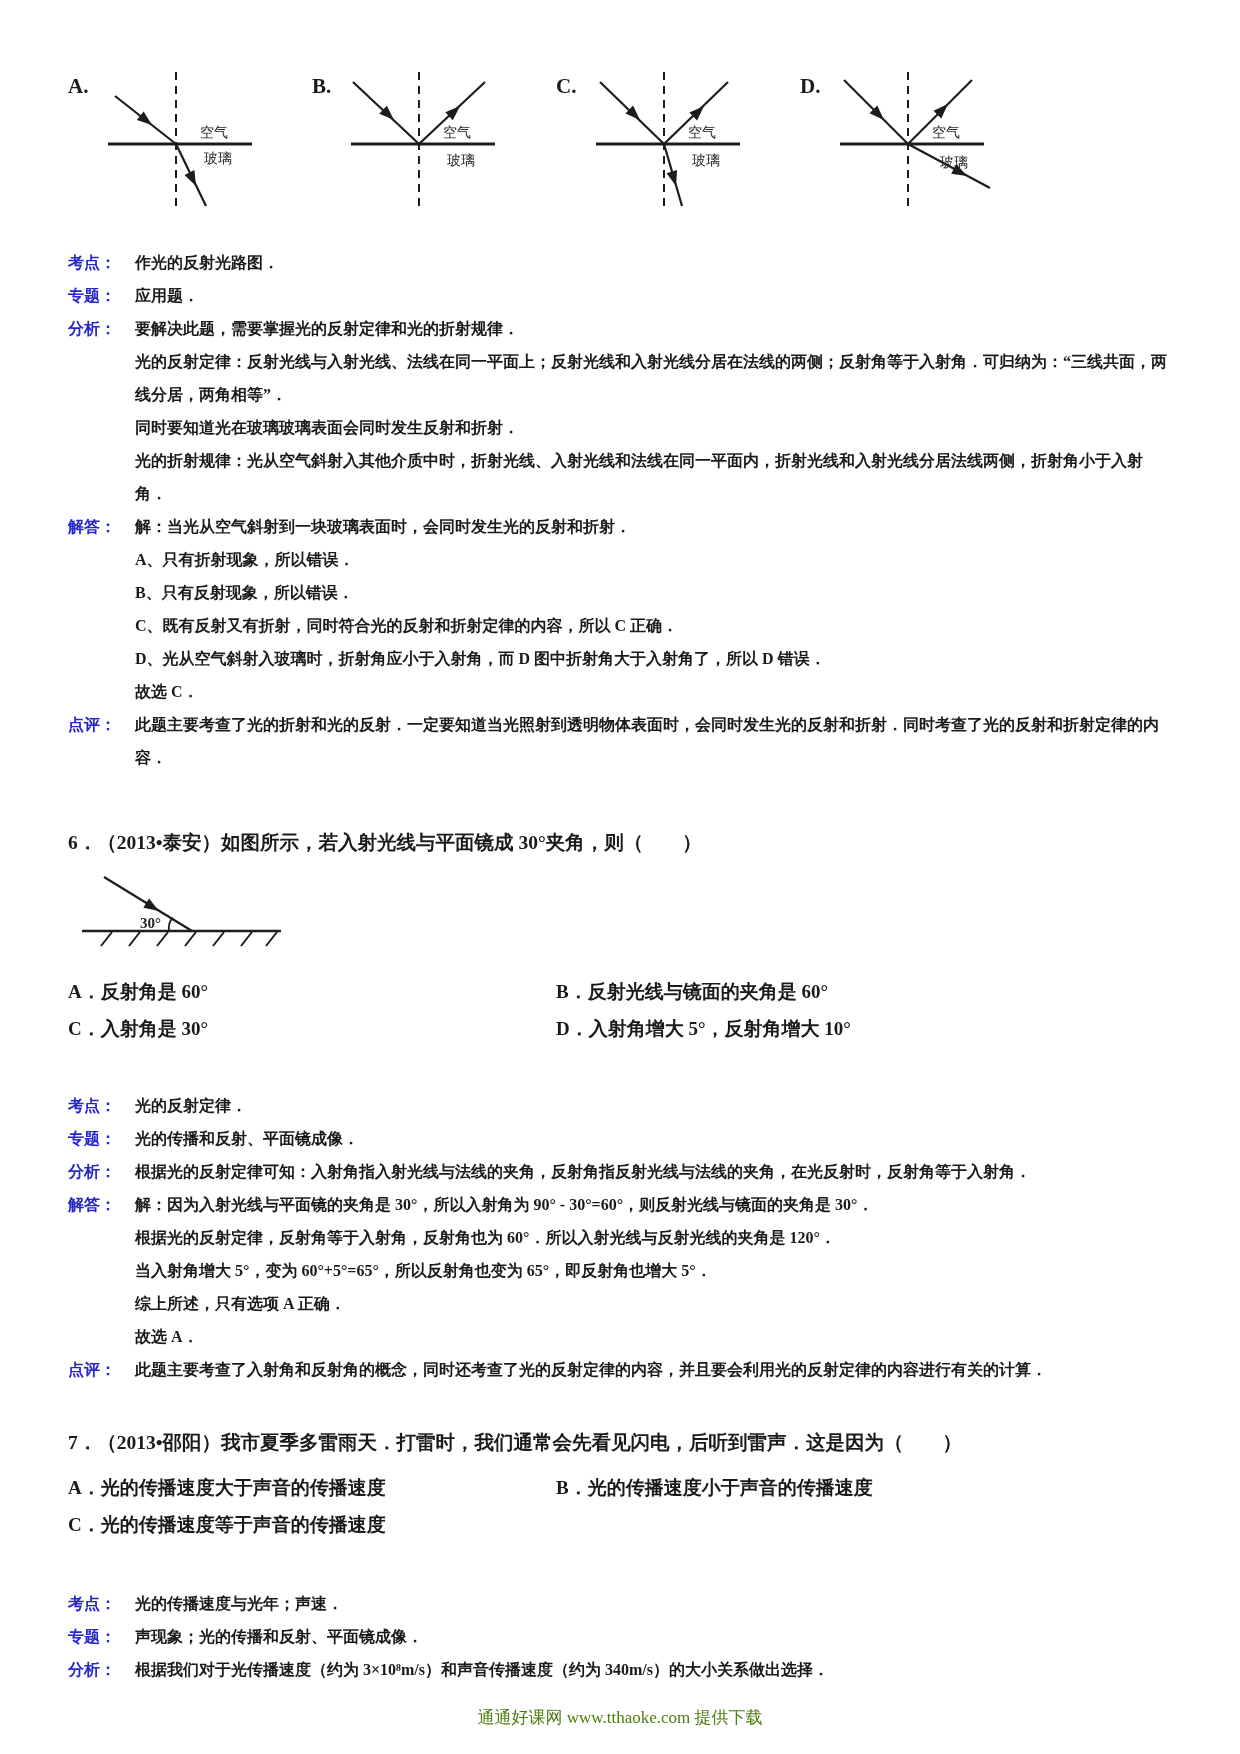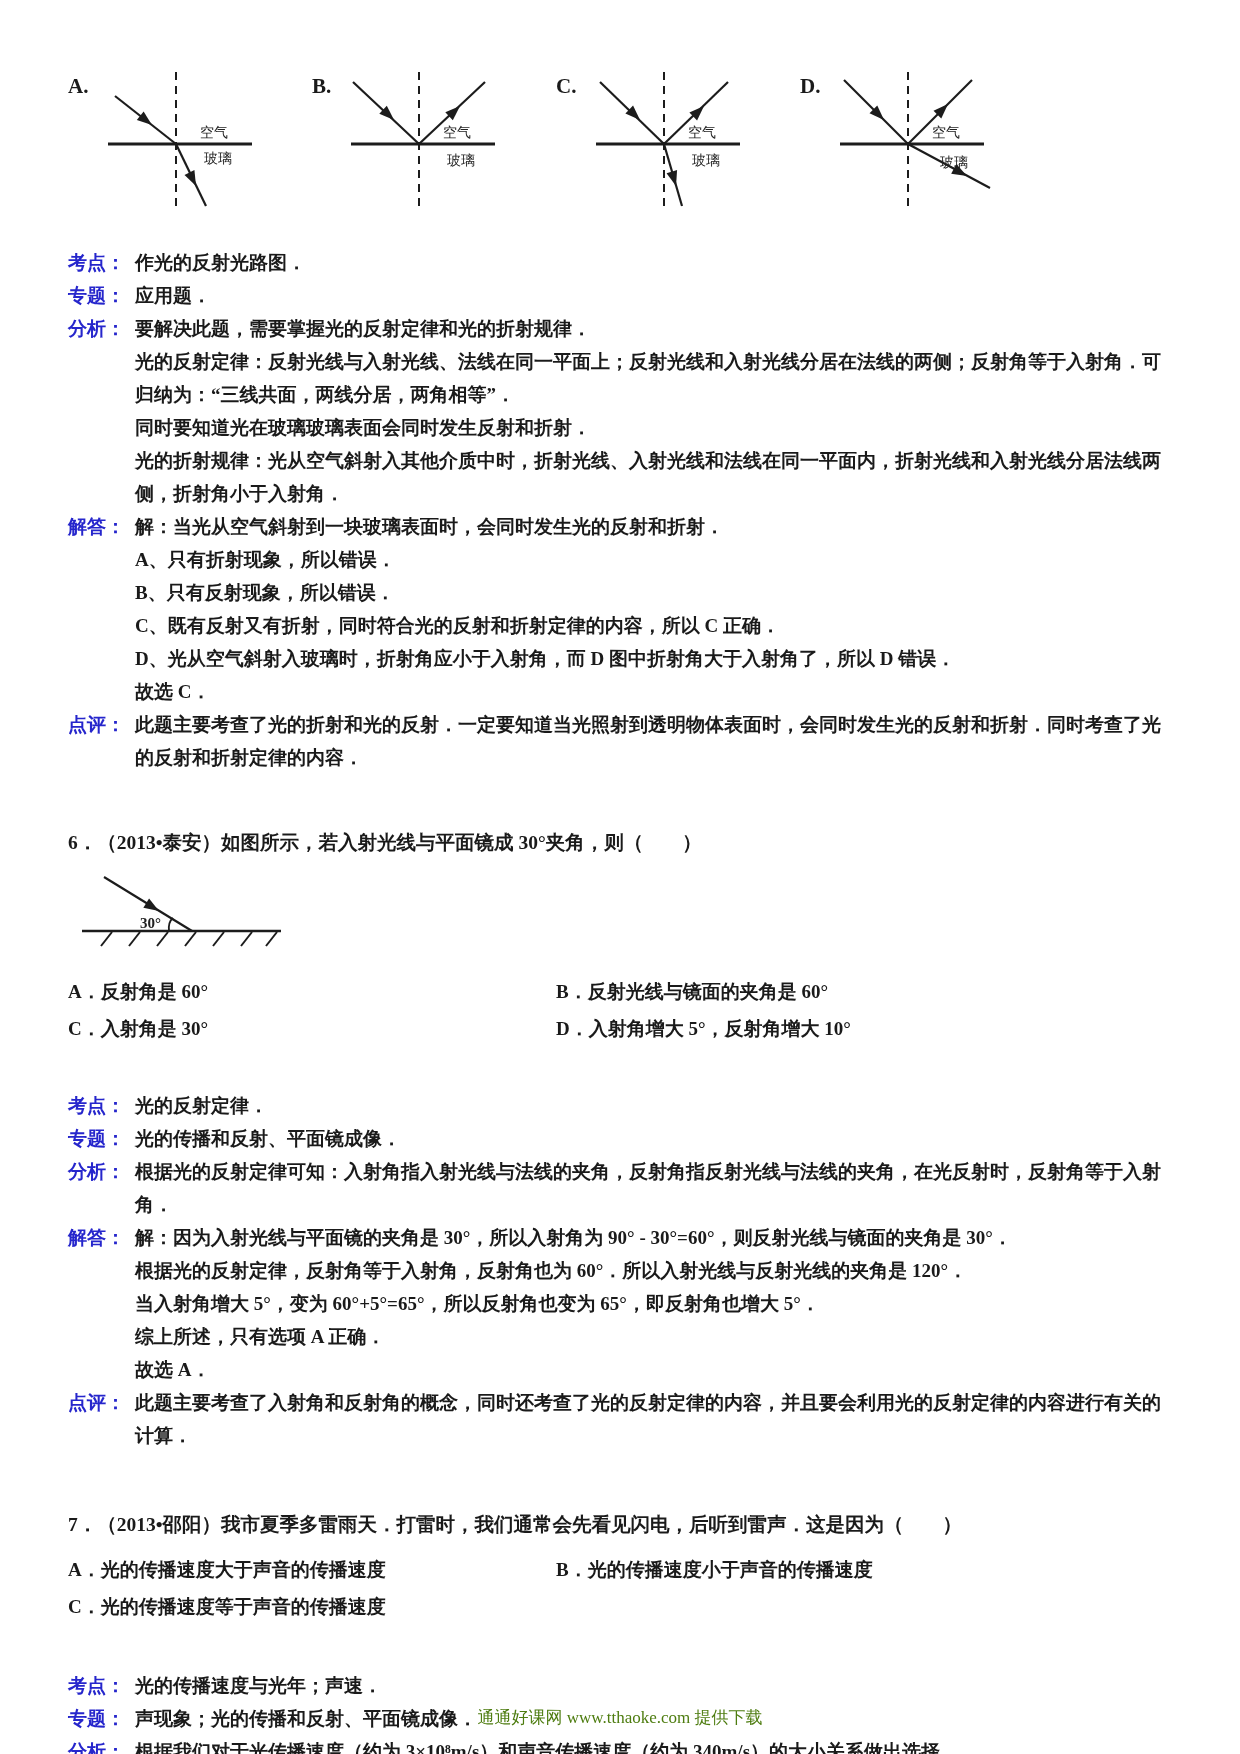--- a/index.html
+++ b/index.html
@@ -16,37 +16,37 @@
   .dcell:last-child{flex:0 0 auto;}
   .dletter{font-weight:bold;font-size:21px;line-height:1;padding-top:10px;margin-right:2px;}
   svg.ray-diagram{display:block;}
   svg .ray{stroke:#1c1c1c;stroke-width:2.2;}
   svg .ahead{fill:#1c1c1c;stroke:none;}
   svg .iface{stroke:#1c1c1c;stroke-width:2.8;}
   svg .normal{stroke:#1c1c1c;stroke-width:2;stroke-dasharray:8 6;}
   svg text{font-family:"Liberation Serif","DejaVu Serif",serif;font-size:14px;fill:#222;}
 
   
-  .explain{font-size:19px;line-height:33px;font-weight:600;}
+  .explain{font-size:16px;line-height:33px;font-weight:600;}
   .explain-row{display:flex;}
   .lbl{flex:0 0 67px;color:#2626cc;font-weight:bold;}
   .content{flex:1;min-width:0;}
   .sec1{margin-top:30px;}
 
   
   .q-stem{font-size:19.5px;line-height:33px;font-weight:bold;}
   .q6{margin-top:52px;}
   .q6-fig{margin:10px 0 2px 6px;}
   svg .mirror{stroke:#1c1c1c;stroke-width:2.6;}
   svg .hatch{stroke:#1c1c1c;stroke-width:2;}
   svg .arc{stroke:#1c1c1c;stroke-width:1.8;fill:none;}
   svg .angle-txt{font-size:15px;font-weight:bold;}
   .opts{display:grid;grid-template-columns:488px 1fr;font-size:19px;line-height:37px;font-weight:600;margin-top:10px;}
   .q6 .explain{margin-top:42px;}
-  .q7{margin-top:56px;}
+  .q7{margin-top:40px;}
   .q7 .explain{margin-top:44px;}
 
   .footer{
     position:absolute;left:0;right:0;top:1706px;text-align:center;
     font-size:17px;color:#4d7c0f;font-weight:normal;
   }
 </style>
 </head>
 <body>
 

